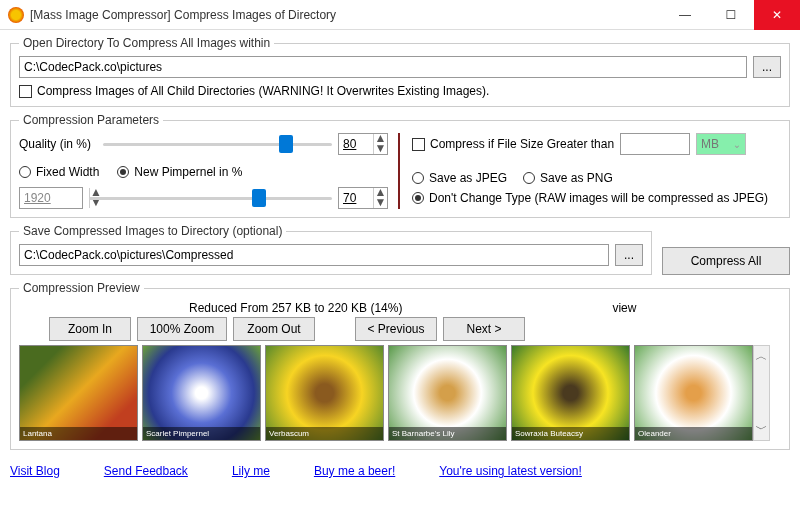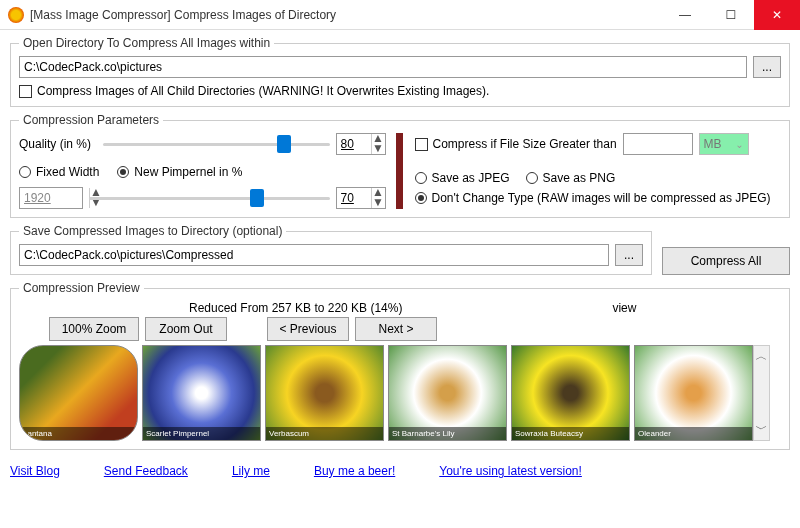--- a/index.html
+++ b/index.html
@@ -14,42 +14,42 @@
 fieldset > legend { padding: 0 4px; color: #333; }
 .row { display: flex; align-items: center; gap: 6px; }
 input[type=text] { border: 1px solid #999; padding: 2px 4px; height: 22px; background: #fff; }
 .browse { width: 28px; height: 22px; border: 1px solid #999; background: #e9e9e9; text-align: center; line-height: 18px; }
 .checkbox, .radio { display: inline-flex; align-items: center; gap: 5px; }
 .checkbox .box { width: 13px; height: 13px; border: 1px solid #333; background: #fff; }
 .radio .dot { width: 12px; height: 12px; border: 1px solid #333; border-radius: 50%; display: flex; align-items: center; justify-content: center; }
 .radio.sel .dot::after { content: ""; width: 6px; height: 6px; background: #333; border-radius: 50%; }
 .params { display: flex; }
 .params .left { flex: 1; padding-right: 10px; }
-.params .right { flex: 1; padding-left: 12px; border-left: 7px solid #7f1d1d; }
+.params .right { flex: 1; padding-left: 12px; border-left: 2px solid #7f1d1d; }
 .slider { position: relative; height: 22px; flex: 1; }
 .slider .track { position: absolute; top: 10px; left: 0; right: 0; height: 3px; background: #d0d0d0; border-radius: 2px; }
 .slider .thumb { position: absolute; top: 2px; width: 14px; height: 18px; background: #0078d7; border-radius: 2px; transform: translateX(-50%); }
 .spin { display: flex; align-items: stretch; height: 22px; border: 1px solid #999; background: #fff; }
 .spin input { border: none; width: 34px; text-align: left; padding-left: 4px; text-decoration: underline; }
 .spin .arrows { width: 14px; border-left: 1px solid #ccc; display: flex; flex-direction: column; font-size: 7px; color: #555; }
 .spin .arrows span { flex: 1; text-align: center; line-height: 9px; }
 .btn { border: 1px solid #999; background: #e9e9e9; padding: 3px 10px; height: 24px; }
 .compress-all { width: 128px; height: 28px; border: 1px solid #999; background: #e9e9e9; }
 .unit { width: 50px; height: 22px; border: 1px solid #bbb; background: #86efac; display: flex; align-items: center; padding: 4px 4px; color: #777; justify-content: space-between; }
 .unit::after { content: "⌄"; font-size: 10px; color: #999; }
 .thumbs { display: flex; gap: 4px; margin-top: 4px; }
 .thumb-img { width: 119px; height: 96px; position: relative; overflow: hidden; border: 1px solid #888; }
 .thumb-img .cap { position: absolute; bottom: 0; left: 0; right: 0; background: rgba(0,0,0,0.5); color: #fff; font-size: 8px; padding: 2px 3px; white-space: nowrap; overflow: hidden; }
 .scroll { width: 17px; height: 96px; background: #f0f0f0; display: flex; flex-direction: column; justify-content: space-between; align-items: center; border: 1px solid #ccc; padding: 2px 0; font-size: 9px; color: #666; margin-top: 4px; }
 .links { display: flex; gap: 44px; padding: 4px 10px; }
 .links a { color: #0000ee; text-decoration: underline; }
 .save-row { display: flex; gap: 10px; align-items: flex-end; }
 .save-row fieldset { flex: 1; margin-bottom: 0; }
 .disabled { color: #888; gap: 35px; }
-.f1 { background: linear-gradient(135deg,#4a6b1f 20%,#e8a81f 50%,#c13f1f 80%); border-radius: 24px; }
+.f1 { background: linear-gradient(135deg,#4a6b1f 20%,#e8a81f 50%,#c13f1f 80%); }
 .f2 { background: radial-gradient(circle,#fff 8%,#5a6fd4 40%,#2a3a8f 70%,#6a9f3a 100%); }
 .f3 { background: radial-gradient(circle,#8a5a1f 12%,#f7d423 50%,#5a8a2a 100%); }
 .f4 { background: radial-gradient(circle,#d49f4a 10%,#fff 45%,#5a9a4a 100%); }
 .f5 { background: radial-gradient(circle,#4a3a1f 10%,#f7e423 50%,#3a7a2a 100%); }
 .f6 { background: radial-gradient(circle,#e49f4a 10%,#fff 50%,#6aaa5a 100%); }
 </style>
 </head>
 <body>
 
 <div class="titlebar">
@@ -168,20 +168,21 @@
 </div>
 
 <fieldset style="margin-top:6px">
   <legend>Compression Preview</legend>
   <div class="row" style="justify-content:flex-start; gap:0">
     <span style="margin-left:170px">Reduced From 257 KB to 220 KB (14%)</span>
     <span style="margin-left:210px">view</span>
   </div>
   <div class="row" style="margin-top:2px; gap:6px">
     <span style="width:24px"></span>
+    <button class="btn" style="width:82px">Zoom In</button>
     <button class="btn" style="width:90px">100% Zoom</button>
     <button class="btn" style="width:82px">Zoom Out</button>
     <span style="width:28px"></span>
     <button class="btn" style="width:82px">&lt; Previous</button>
     <button class="btn" style="width:82px">Next &gt;</button>
   </div>
   <div style="display:flex">
     <div class="thumbs">
       <div class="thumb-img f1">
             <div class="cap">Lantana</div>

